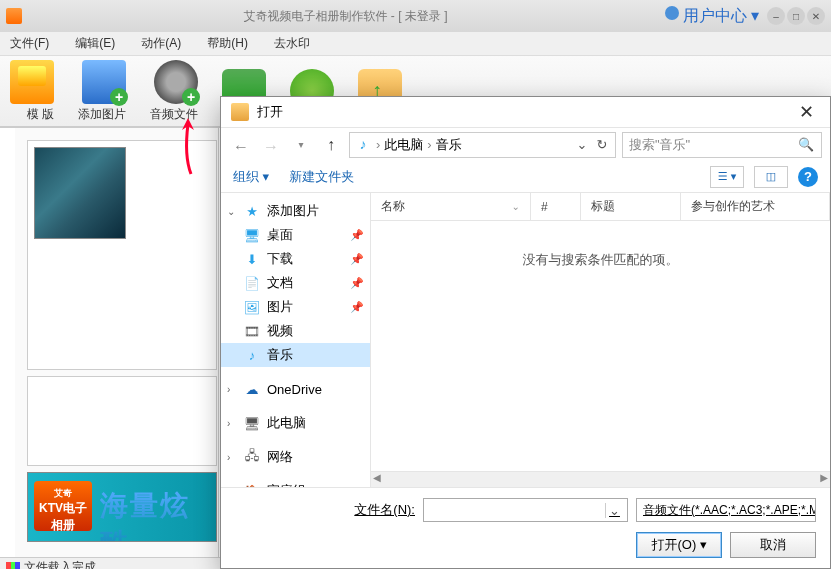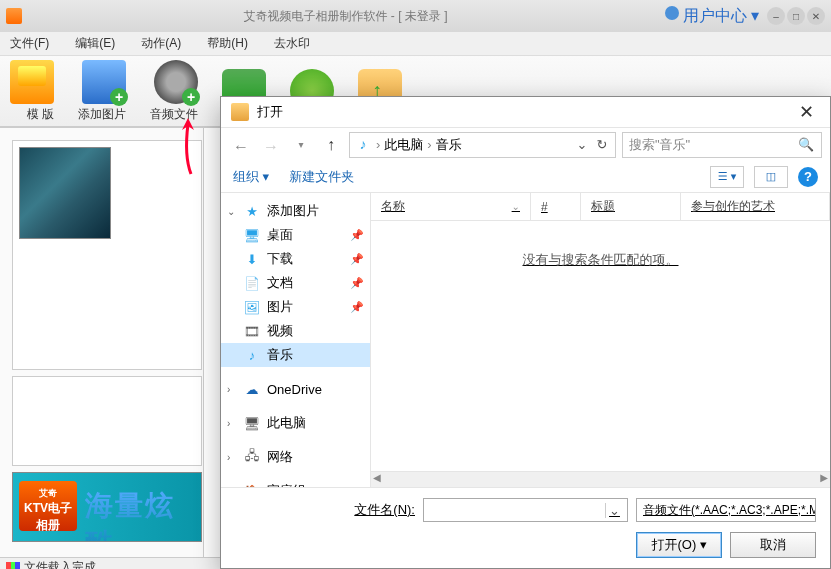--- a/index.html
+++ b/index.html
@@ -26,21 +26,21 @@
 .ti-image { background: linear-gradient(#7abaff,#2a6dc9); }
 .ti-image::after { content:"+"; position:absolute; bottom:-2px; right:-2px; width:18px; height:18px; background:#3cb043; color:#fff; border-radius:50%; font-size:14px; text-align:center; line-height:18px; font-weight:bold; }
 .ti-music { background: radial-gradient(circle,#aaa 30%,#555 70%); border-radius:50%; }
 .ti-music::after { content:"+"; position:absolute; bottom:-2px; right:-2px; width:18px; height:18px; background:#3cb043; color:#fff; border-radius:50%; font-size:14px; text-align:center; line-height:18px; font-weight:bold; }
 .ti-recycle { background: linear-gradient(#5a5,#2a2); border-radius:6px; }
 .ti-gear { background: radial-gradient(#8c4,#4a2); border-radius:50%; }
 .ti-export { background: linear-gradient(#ffd27a,#e6a23c); border-radius:6px; }
 .ti-export::after { content:"↑"; position:absolute; top:10px; left:14px; color:#3a3; font-size:20px; font-weight:bold; }
 
 .content-area { display: flex; height: calc(100% - 24px - 24px - 72px - 20px); }
-.left-panel { width: 204px; background: #fafafa; border-right: 1px solid #ccc; padding: 12px; }
+.left-panel { width: 204px; background: #fafafa; border-right: 1px solid #ccc; padding: 12px; margin-left: 15px; }
 .thumb-box { width: 190px; height: 230px; background: #fff; border: 1px solid #ccc; padding: 6px; }
 .thumb { width: 92px; height: 92px; background: linear-gradient(135deg,#1a4a5a 0%,#3a7a8a 40%,#2a5a6a 60%,#0a2a3a 100%); border: 1px solid #888; }
 .mid-box { width:190px; height:90px; background:#fff; border:1px solid #ccc; margin-top:6px; }
 .banner-box { width:190px; height:70px; margin-top:6px; background:linear-gradient(90deg,#1ab5c8,#0a95a8); border:1px solid #888; position:relative; overflow:hidden; }
 .banner-ktv { position:absolute; left:6px; top:8px; width:58px; height:50px; background:linear-gradient(#ff6a00,#cc2a00); border-radius:4px; color:#fff; font-size:9px; text-align:center; padding-top:6px; font-weight:bold; }
 .banner-text { position:absolute; left:72px; top:14px; font-size:28px; font-weight:bold; background:linear-gradient(#5af,#08a); -webkit-background-clip:text; color:transparent; letter-spacing:2px; }
 
 .statusbar { height: 20px; background: #f0f0f0; border-top: 1px solid #ccc; display: flex; align-items: center; font-size: 12px; padding: 0 6px; color: #333; }
 .status-icon { width: 14px; height: 12px; background: linear-gradient(90deg,#f44 33%,#4f4 33% 66%,#44f 66%); margin-right: 4px; }
 
@@ -80,21 +80,21 @@
 .ic-download { color:#29a3e8; }
 .ic-doc { color:#666; }
 .ic-pic { color:#29a3e8; }
 .ic-video { color:#555; }
 .ic-music { color:#29a3e8; }
 .ic-onedrive { color:#1a66b3; }
 .ic-pc { color:#555; }
 .ic-network { color:#555; }
 .ic-home { color:#e6a23c; }
 
-.file-panel { flex: 1; display: flex; flex-direction: column; position: relative; text-decoration: underline; }
+.file-panel { flex: 1; display: flex; flex-direction: column; position: relative; }
 .file-header { height: 28px; display: flex; align-items: center; border-bottom: 1px solid #e5e5e5; font-size: 12px; color: #444; }
 .fh-col { padding: 0 10px; border-right: 1px solid #e5e5e5; height: 100%; display: flex; align-items: center; }
 .fh-name { width: 160px; }
 .fh-num { width: 50px; text-align: right; }
 .fh-title { width: 100px; }
 .fh-artist { flex: 1; }
 .file-empty { flex: 1; display: flex; justify-content: center; padding-top: 30px; font-size: 13px; color: #555; }
 .file-scroll { height: 16px; border-top: 1px solid #e5e5e5; background: #f0f0f0; position: relative; }
 .file-scroll::before { content:"◀"; position:absolute; left:2px; font-size:10px; color:#888; }
 .file-scroll::after { content:"▶"; position:absolute; right:2px; font-size:10px; color:#888; }

